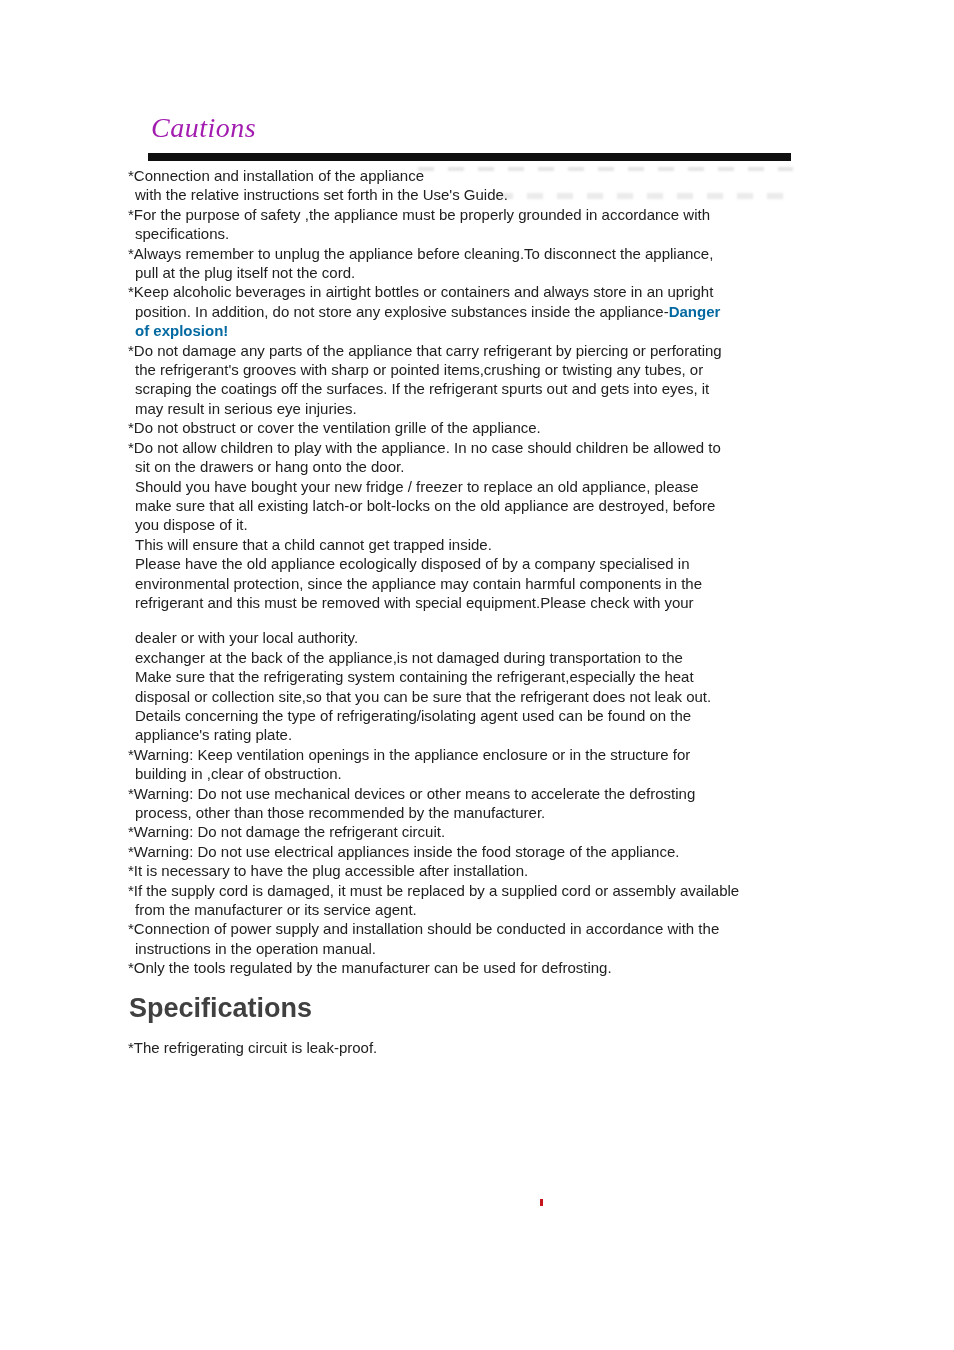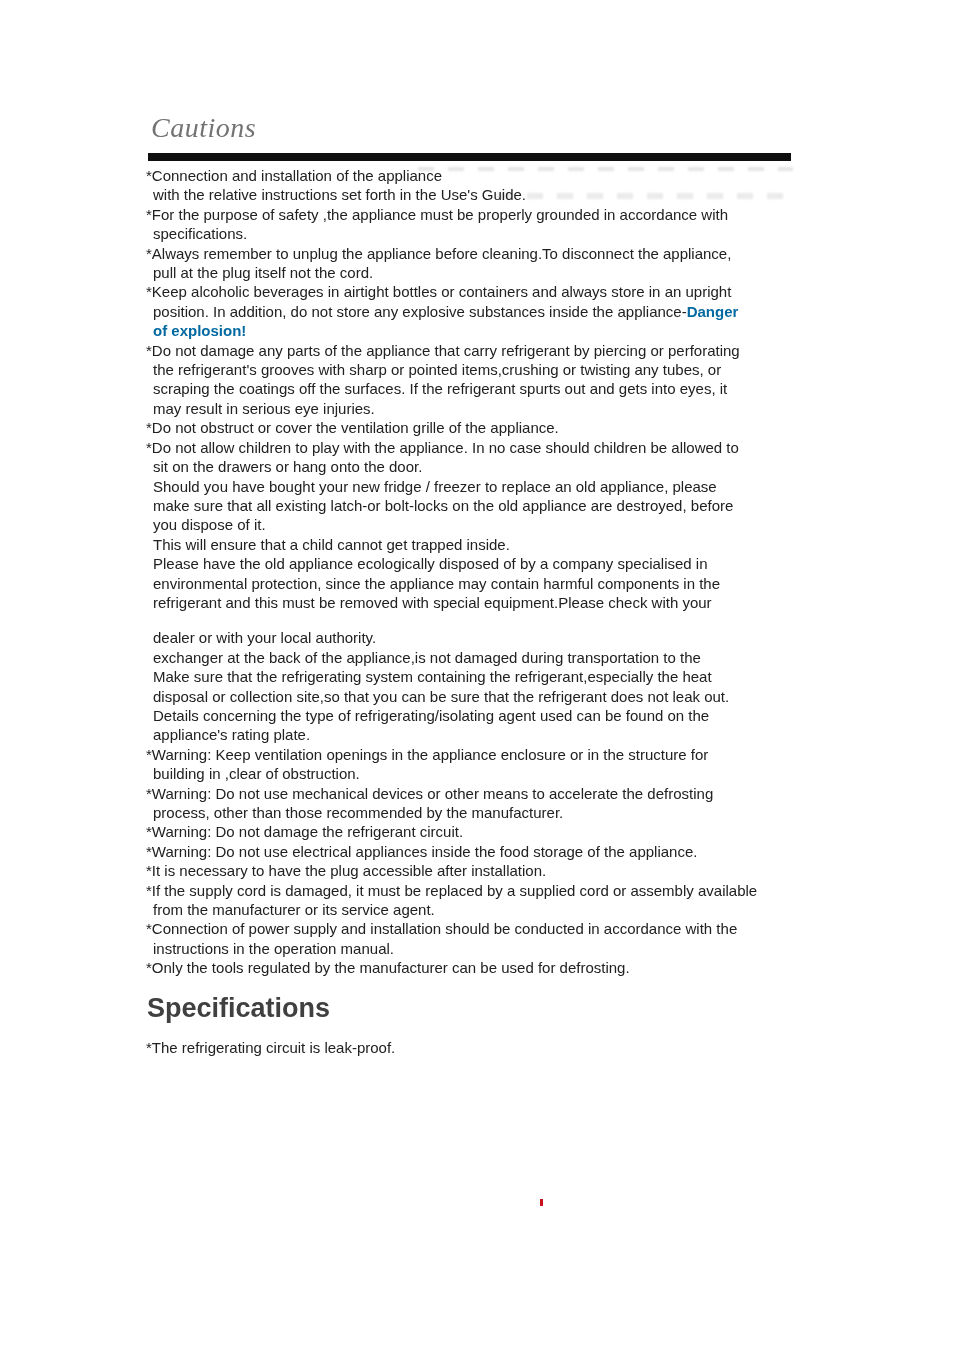--- a/index.html
+++ b/index.html
@@ -10,37 +10,37 @@
     background:#ffffff;
     overflow:hidden;
     font-family:"Liberation Sans", sans-serif;
     color:#212121;
   }
   .title {
     position:absolute; left:151px; top:112px;
     font-family:"Liberation Serif", serif;
     font-style:italic;
     font-size:28px; line-height:32px;
-    color:#737373;
+    color:#a21caf;
     letter-spacing:0.5px;
   }
   .rule {
     position:absolute; left:148px; top:153px;
     width:643px; height:8px;
     background:#0f0f0f;
   }
   .scan-artifact {
     position:absolute;
     background:repeating-linear-gradient(90deg, rgba(40,40,40,0.12) 0 16px, rgba(0,0,0,0) 16px 30px);
     filter:blur(1px);
   }
   .artifact-1 { left:418px; top:167px; width:375px; height:4px; }
   .artifact-2 { left:497px; top:193px; width:293px; height:6px; opacity:.8; }
   .content {
-    position:absolute; left:146px; top:166px; width:664px;
+    position:absolute; left:128px; top:166px; width:664px;
   }
   .line {
     font-size:15px;
     line-height:19.4px;
     white-space:nowrap;
     letter-spacing:0px;
   }
   .line.indent { padding-left:7px; }
   .line b { font-weight:bold; color:#0369a1; }
   .paragraph + .paragraph { margin-top:16px; }

